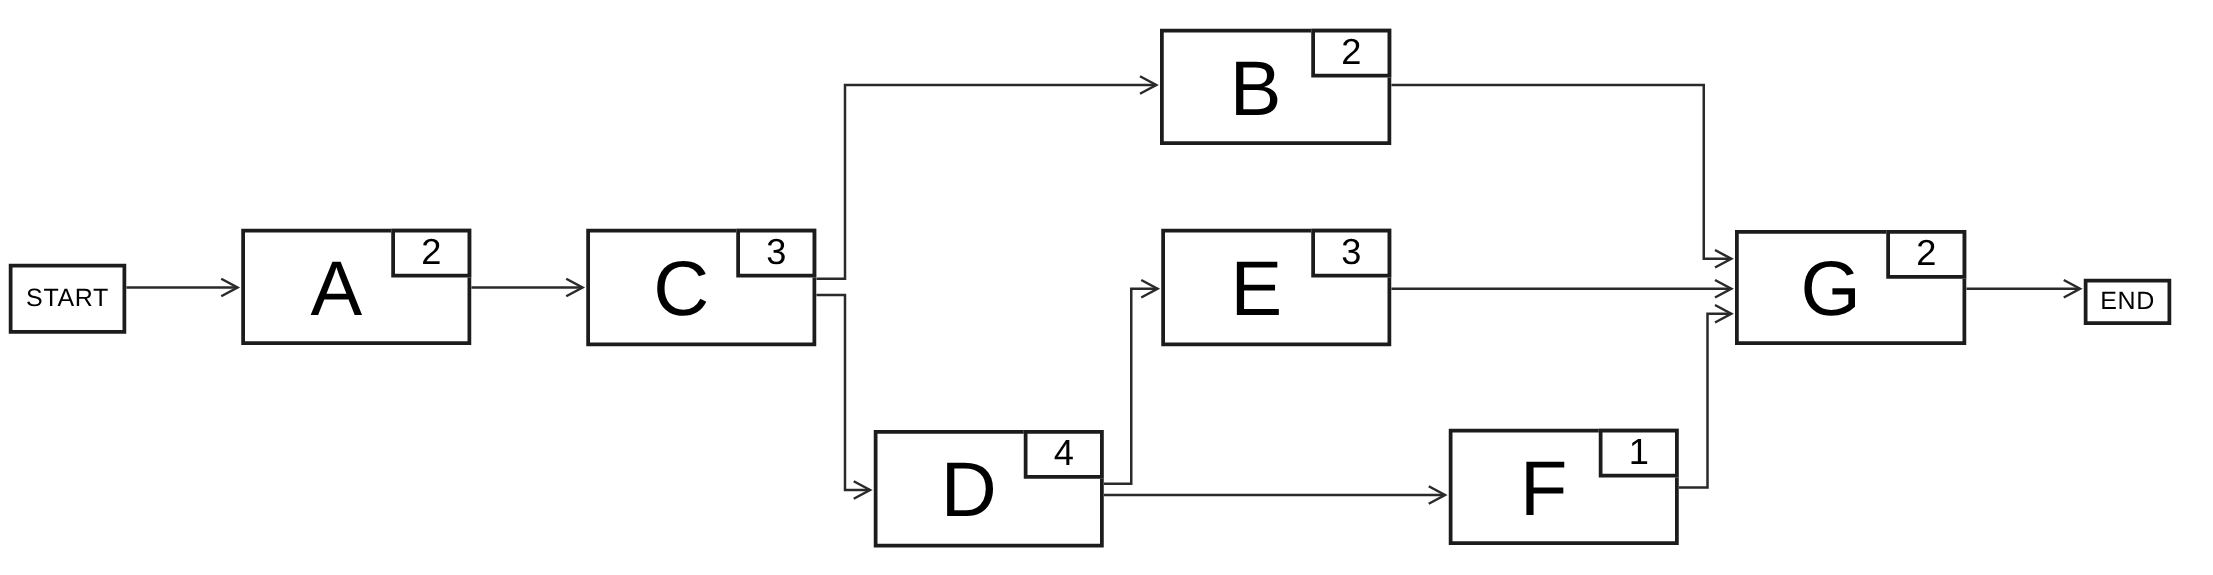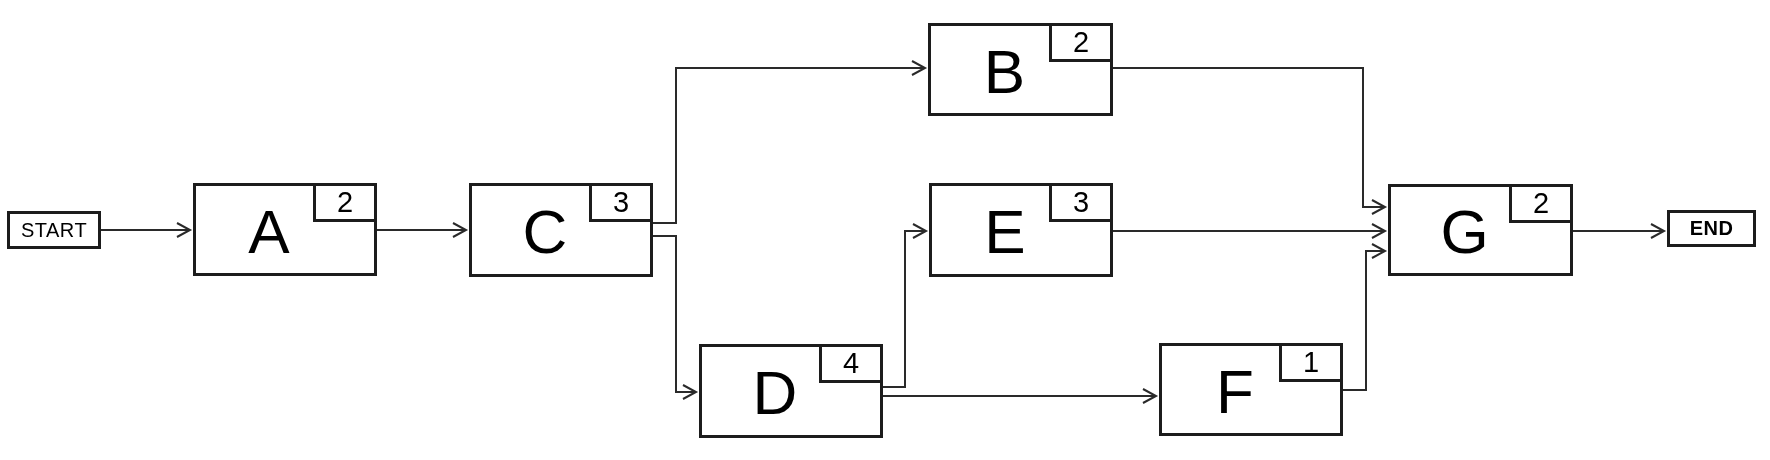--- a/index.html
+++ b/index.html
@@ -52,29 +52,29 @@
     box-sizing: border-box;
     background: #ffffff;
     border: 3px solid #1c1c1c;
     display: flex;
     align-items: center;
     justify-content: center;
     font-size: 20px;
     letter-spacing: 0.5px;
   }
   
-  #node-START { left: 7px;    top: 211px; width: 94px;  height: 38px; text-align: center; }
+  #node-START { left: 7px;    top: 211px; width: 94px;  height: 56px; text-align: center; }
   #node-A     { left: 193px;  top: 183px; width: 184px; height: 93px; }
   #node-C     { left: 469px;  top: 183px; width: 184px; height: 94px; }
   #node-B     { left: 928px;  top: 23px;  width: 185px; height: 93px; }
   #node-E     { left: 929px;  top: 183px; width: 184px; height: 94px; }
   #node-D     { left: 699px;  top: 344px; width: 184px; height: 94px; }
   #node-F     { left: 1159px; top: 343px; width: 184px; height: 93px; }
   #node-G     { left: 1388px; top: 184px; width: 185px; height: 92px; }
-  #node-END   { left: 1667px; top: 210px; width: 89px;  height: 37px; font-weight: bold; }
+  #node-END   { left: 1667px; top: 223px; width: 70px;  height: 37px; }
 </style>
 </head>
 <body>
 
 <div class="canvas">
 
   <svg class="edge-layer" viewBox="0 0 1770 460" xmlns="http://www.w3.org/2000/svg">
     <defs>
       <marker id="arw" markerUnits="userSpaceOnUse" markerWidth="22" markerHeight="22" refX="17" refY="11" orient="auto">
         <path d="M4,4 L17,11 L4,18" fill="none" stroke="#2a2a2a" stroke-width="2"></path>

